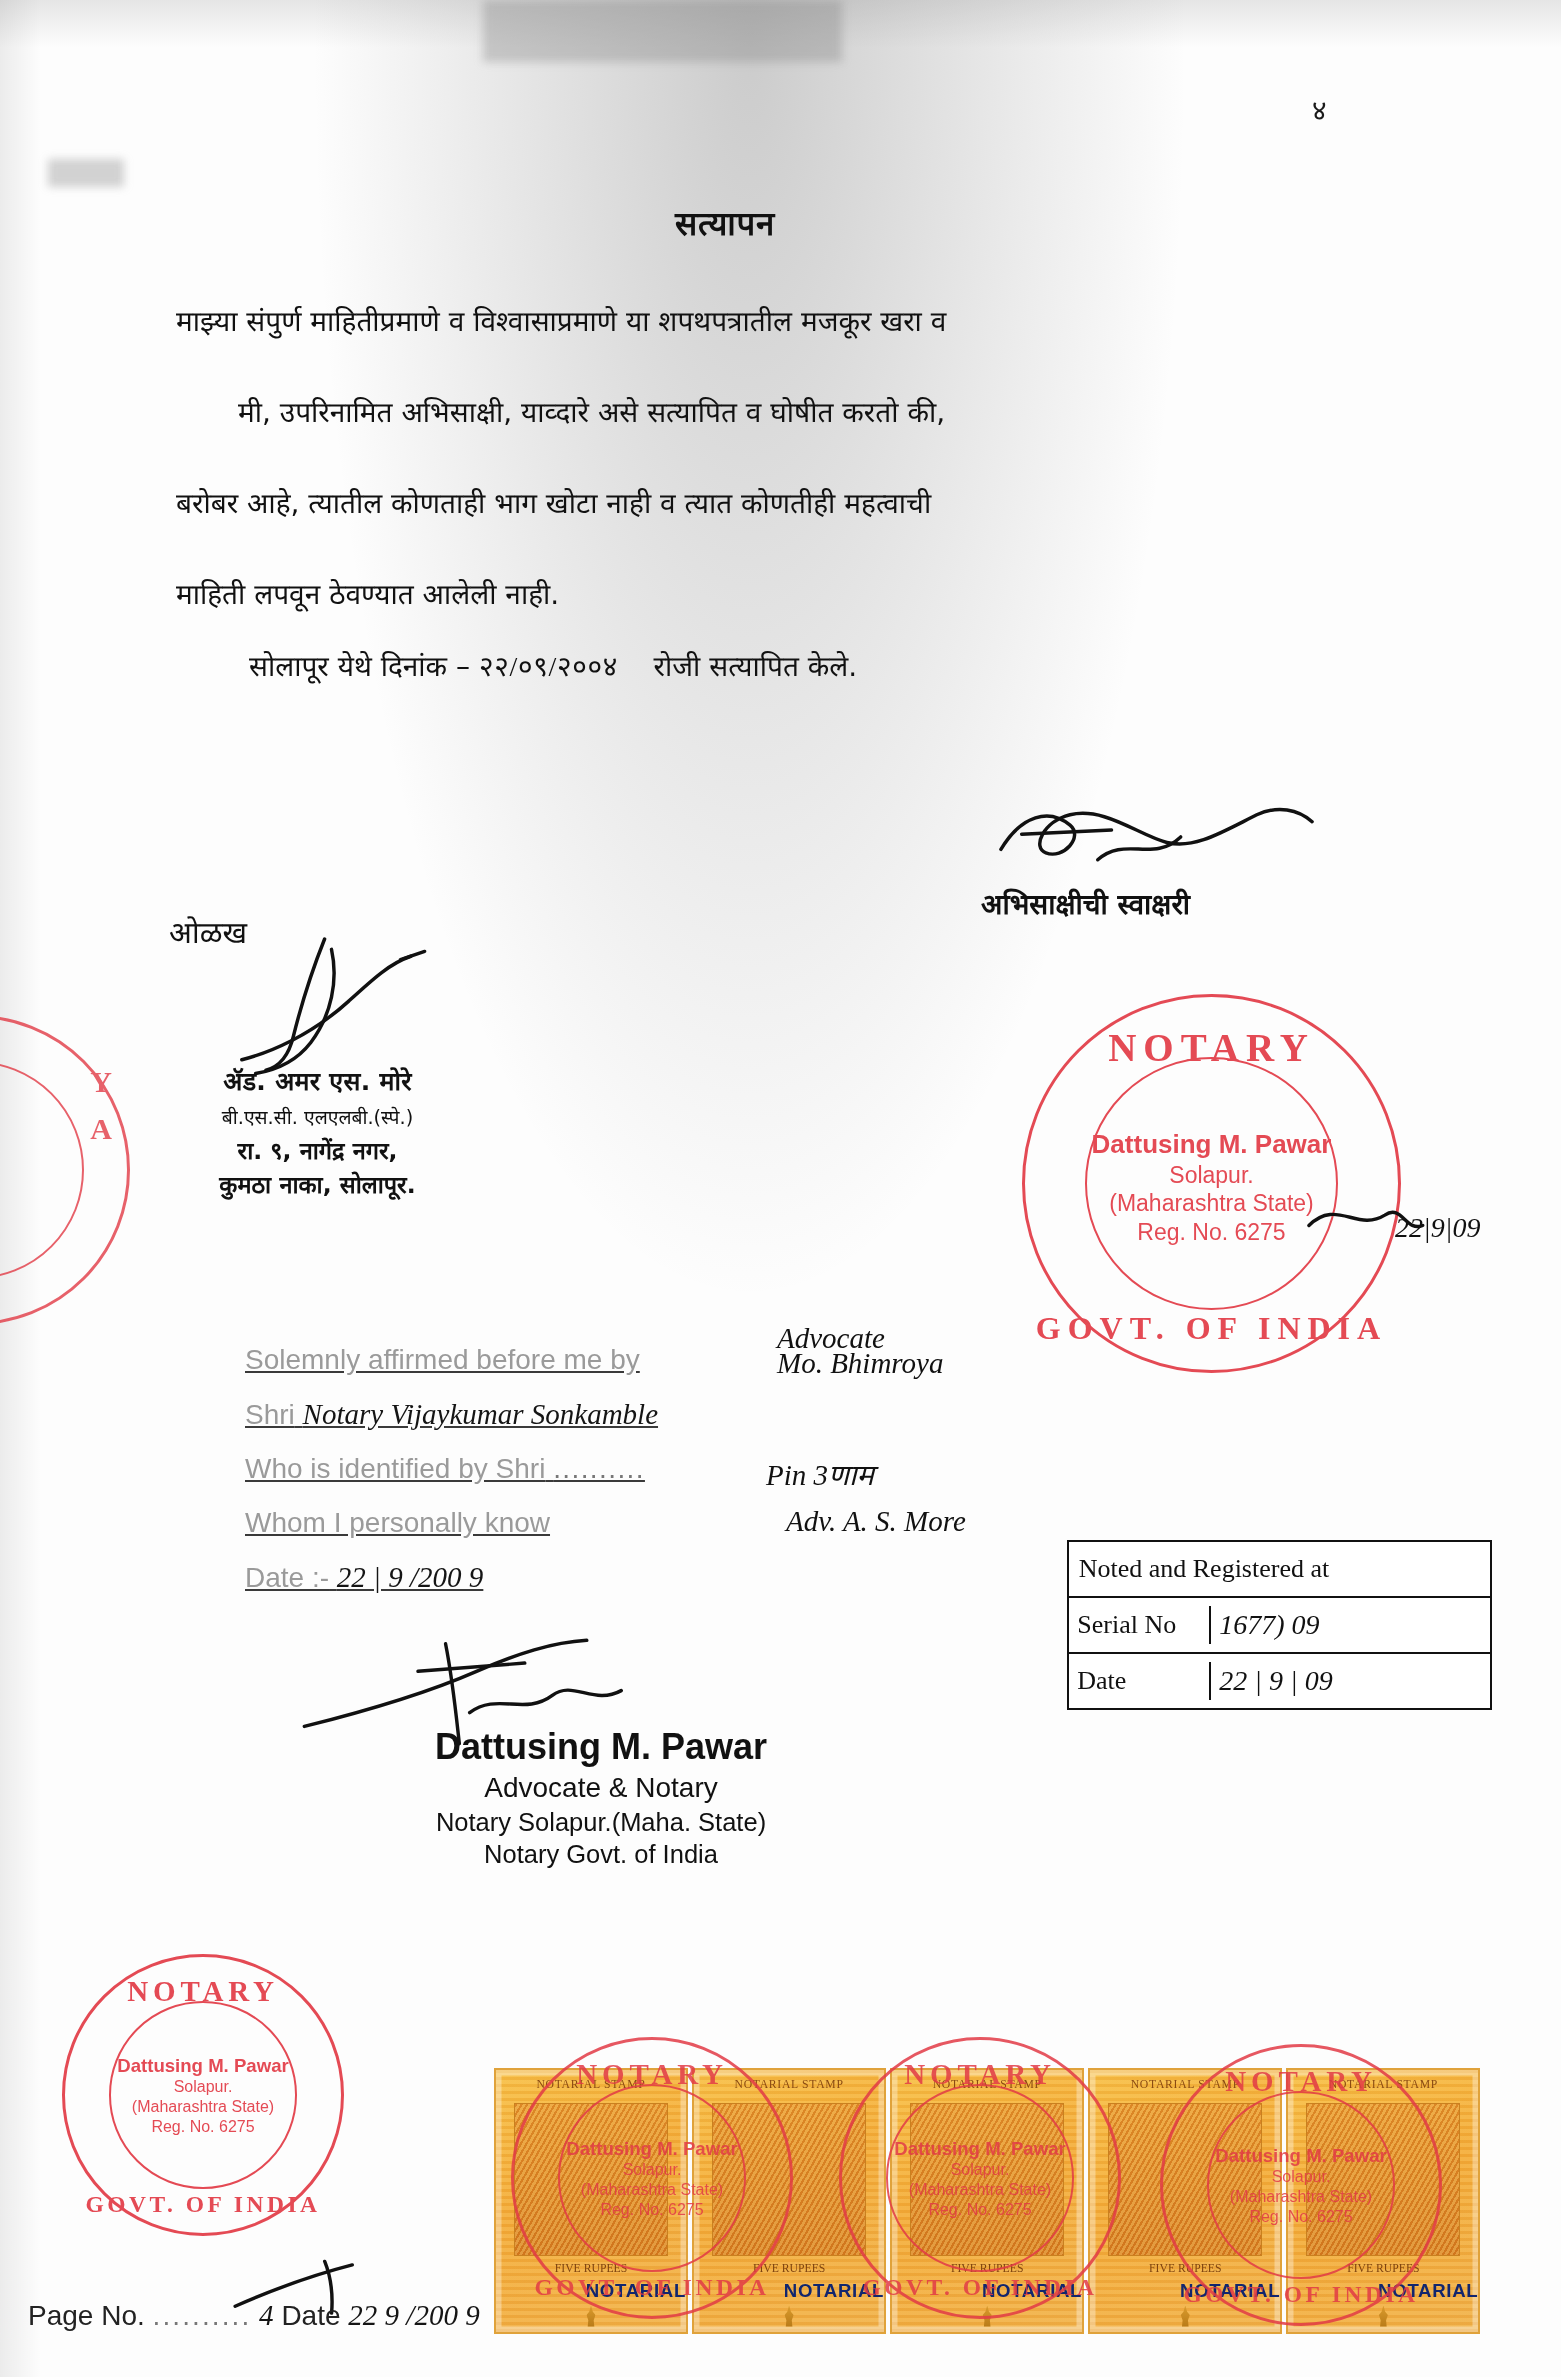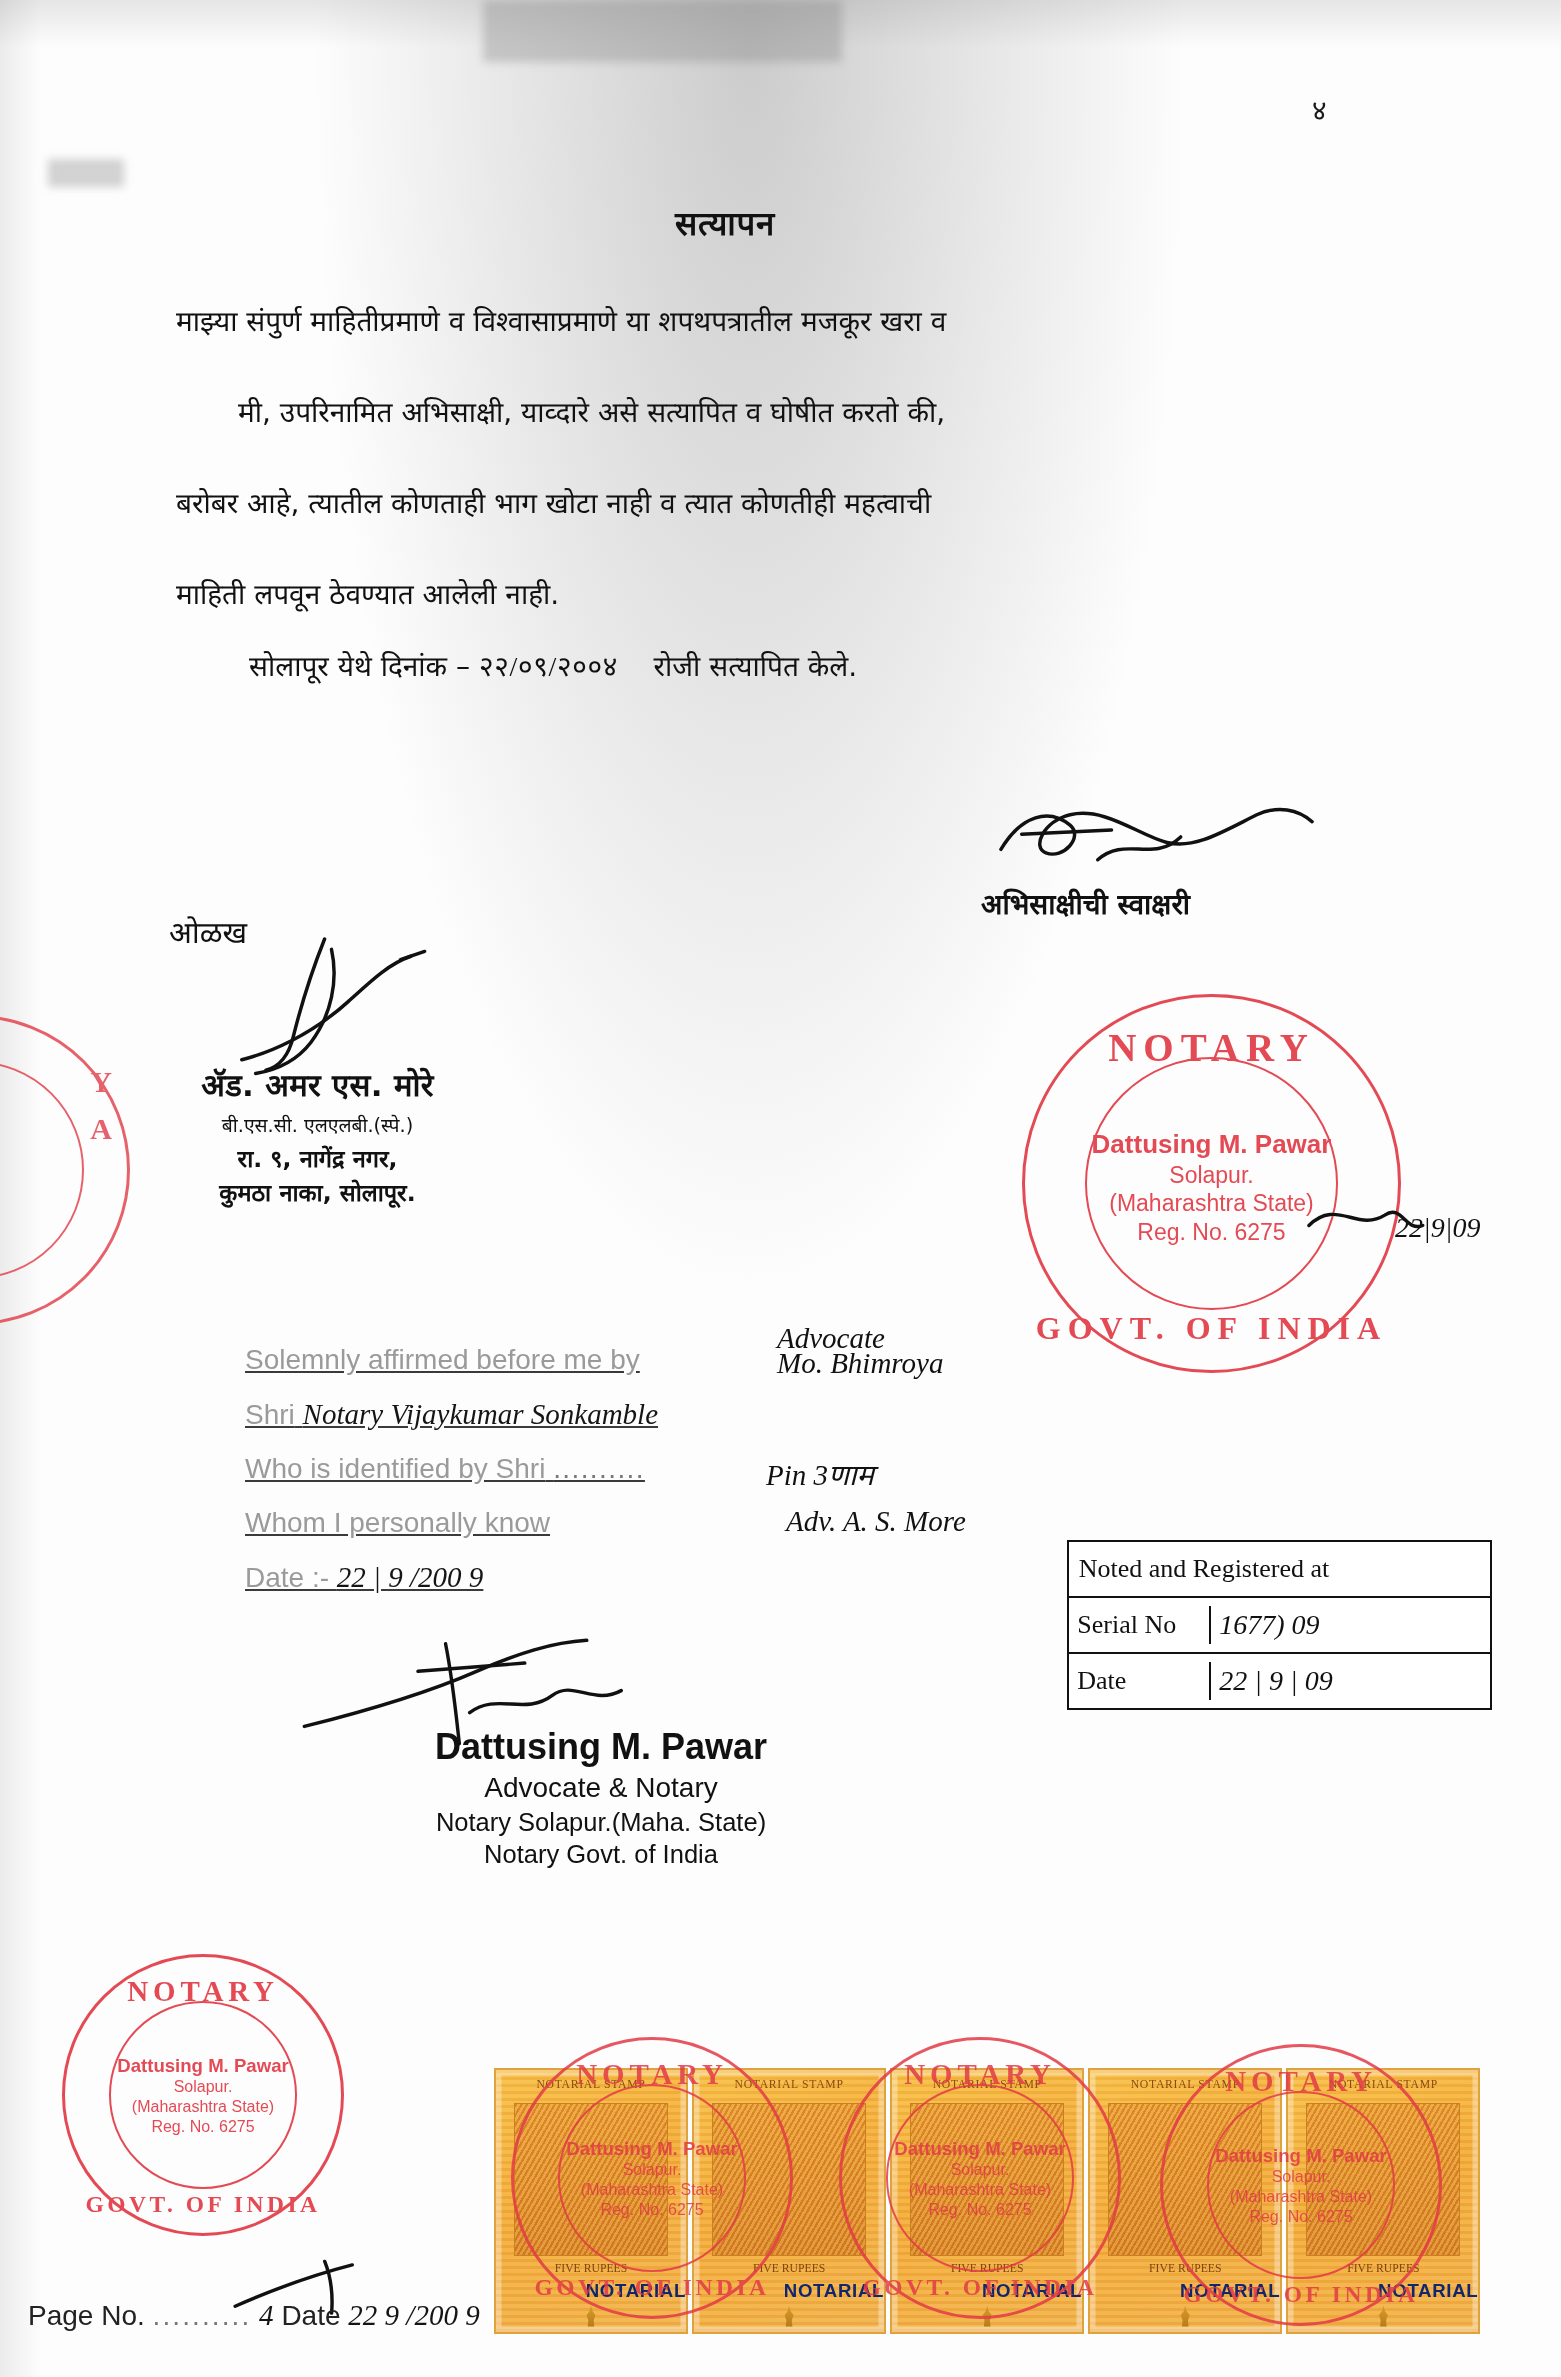--- a/index.html
+++ b/index.html
@@ -112,21 +112,21 @@
   }
   .adv-block {
     position: absolute;
     top: 1063px;
     left: 124px;
     width: 387px;
     text-align: center;
     font-family: "DejaVu Sans", sans-serif;
     color: #111;
   }
-  .adv-block .l1 { font-size: 31px; font-weight: 700; letter-spacing: 0.3px; }
+  .adv-block .l1 { font-size: 25px; font-weight: 700; letter-spacing: 0.3px; }
   .adv-block .l2 { font-size: 19.3px; margin-top: 5.5px; }
   .adv-block .l3 { font-size: 23.5px; font-weight: 600; margin-top: 4.1px; }
   .adv-block .l4 { font-size: 23.5px; font-weight: 600; margin-top: 2.8px; }
   .adv-scribble {
     position: absolute;
     top: 932px;
     left: 228px;
     width: 207px;
     height: 152px;
   }

